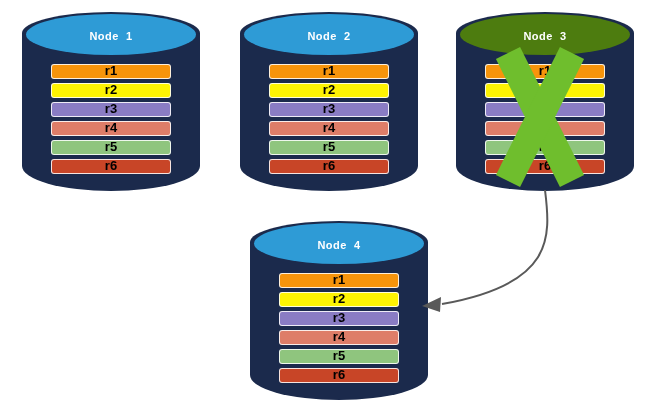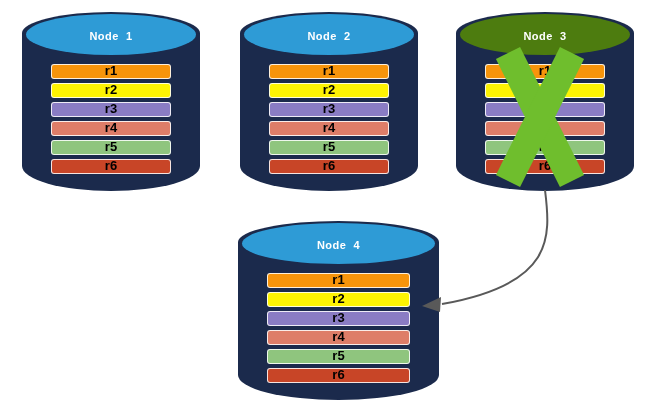--- a/index.html
+++ b/index.html
@@ -115,21 +115,21 @@
         <div class="row-bar" style="background: rgb(222, 125, 104);"><span>r4</span></div>
         <div class="row-bar" style="background: rgb(143, 197, 126);"><span>r5</span></div>
         <div class="row-bar" style="background: rgb(200, 69, 39);"><span>r6</span></div>
       </div>
     <svg class="x-mark" viewBox="0 0 98 138">
       <line x1="17" y1="5" x2="81" y2="133" stroke-width="27" stroke="#6FBE2D"></line>
       <line x1="81" y1="5" x2="17" y2="133" stroke-width="27" stroke="#6FBE2D"></line>
     </svg>
   </div>
 
-  <div class="cylinder" style="left:238px; top:221px;padding-left:23px;">
+  <div class="cylinder" style="left:250px; top:221px;">
     <div class="cyl-body" style="background: rgb(27, 42, 76);"></div>
     <div class="cyl-top" style="background: rgb(46, 155, 214);">
       <div class="node-title">Node  4</div>
     </div>
     <div class="rows">
         <div class="row-bar" style="background: rgb(247, 148, 11);"><span>r1</span></div>
         <div class="row-bar" style="background: rgb(253, 243, 3);"><span>r2</span></div>
         <div class="row-bar" style="background: rgb(138, 124, 196);"><span>r3</span></div>
         <div class="row-bar" style="background: rgb(222, 125, 104);"><span>r4</span></div>
         <div class="row-bar" style="background: rgb(143, 197, 126);"><span>r5</span></div>

